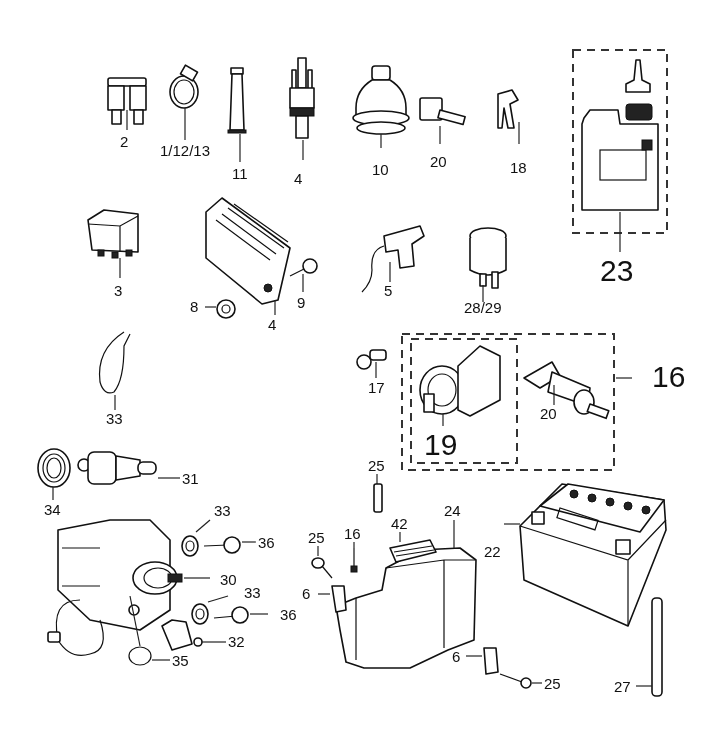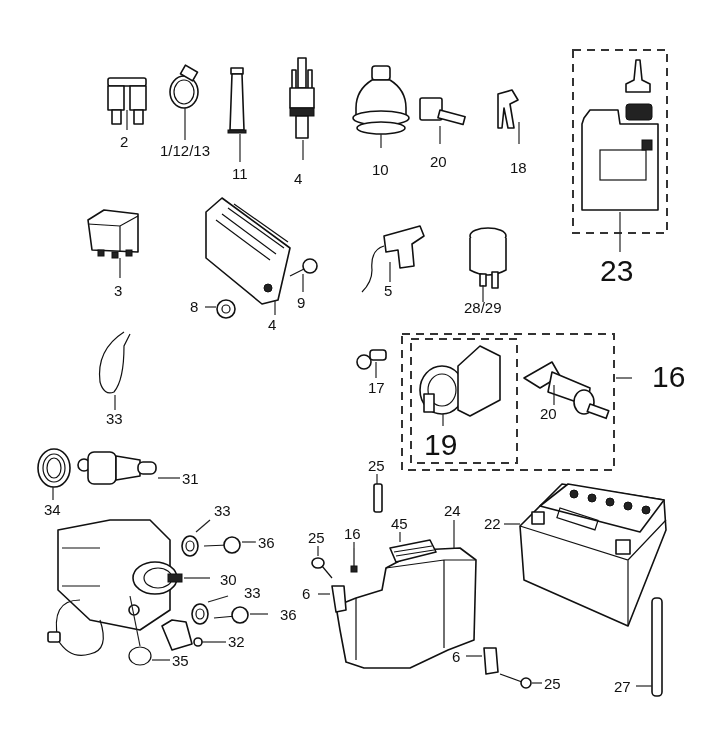--- a/index.html
+++ b/index.html
@@ -277,19 +277,19 @@
 <div class="lbl" style="left:258px;top:535px">36</div>
 <div class="lbl" style="left:220px;top:572px">30</div>
 <div class="lbl" style="left:244px;top:585px">33</div>
 <div class="lbl" style="left:280px;top:607px">36</div>
 <div class="lbl" style="left:228px;top:634px">32</div>
 <div class="lbl" style="left:172px;top:653px">35</div>
 
 <div class="lbl" style="left:368px;top:458px">25</div>
 <div class="lbl" style="left:308px;top:530px">25</div>
 <div class="lbl" style="left:344px;top:526px">16</div>
-<div class="lbl" style="left:391px;top:516px">45</div>
+<div class="lbl" style="left:391px;top:516px">42</div>
 <div class="lbl" style="left:444px;top:503px">24</div>
 <div class="lbl" style="left:302px;top:586px">6</div>
 <div class="lbl" style="left:452px;top:649px">6</div>
 <div class="lbl" style="left:544px;top:676px">25</div>
-<div class="lbl" style="left:484px;top:516px">22</div>
+<div class="lbl" style="left:484px;top:544px">22</div>
 <div class="lbl" style="left:614px;top:679px">27</div>
 
 </body></html>

